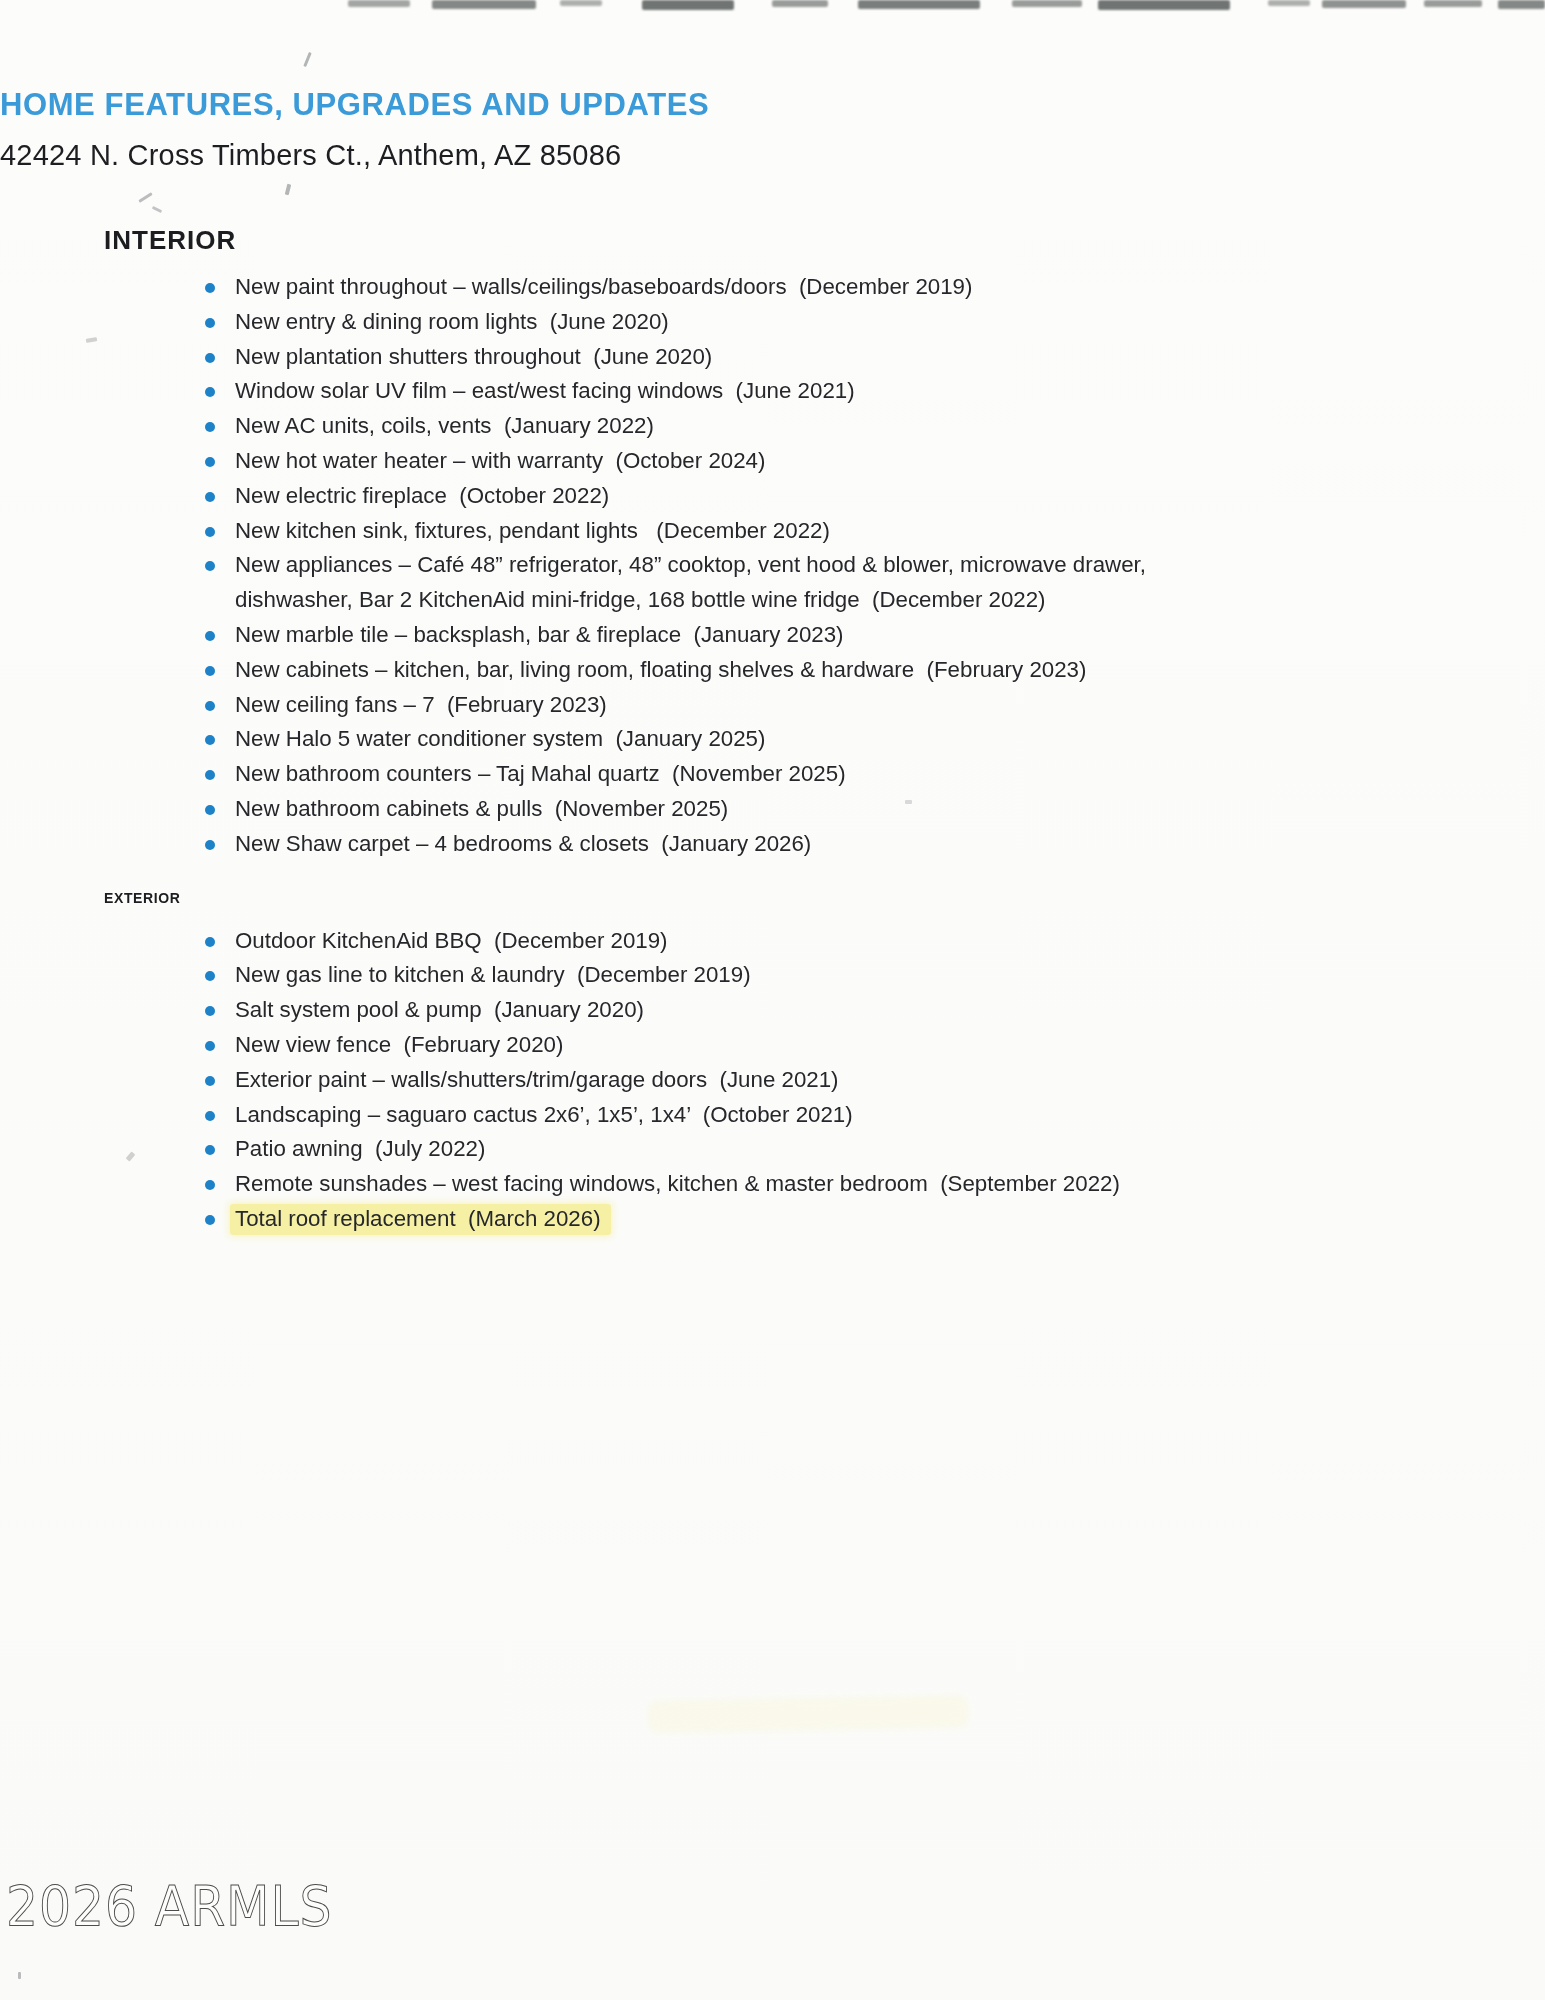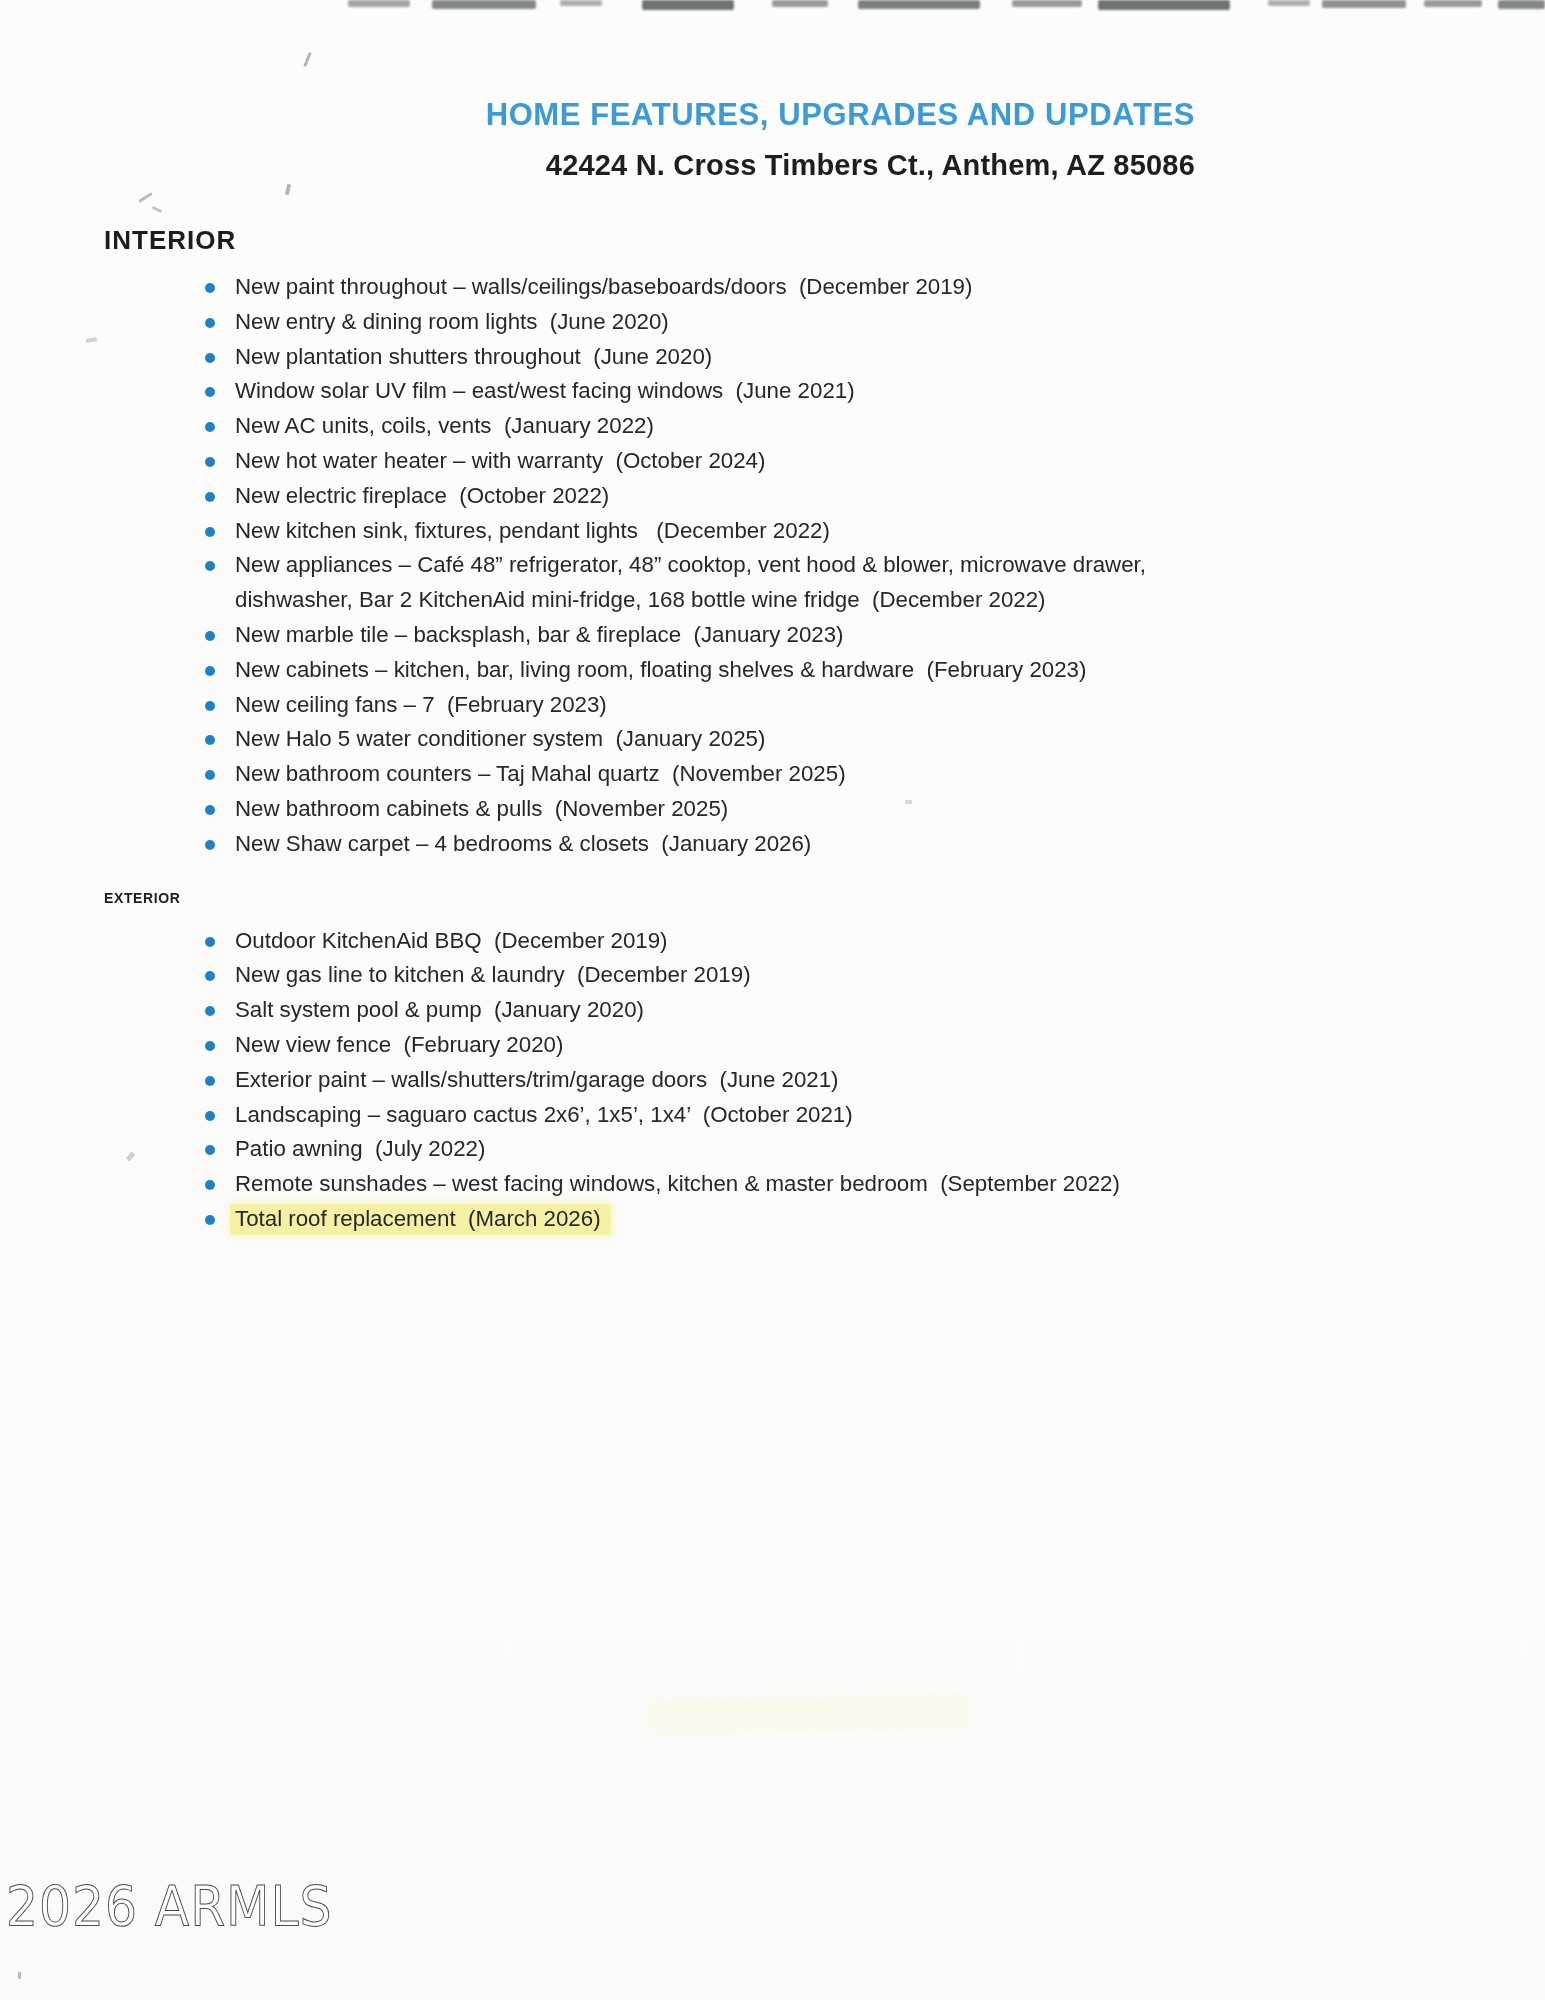--- a/index.html
+++ b/index.html
@@ -4,27 +4,27 @@
 <style>
   html,body{margin:0;padding:0;}
   body{
     width:1545px;height:2000px;position:relative;overflow:hidden;
     background:#fbfbf9;
     font-family:"Liberation Sans",sans-serif;
     color:var(--text,#26272b);
   }
   .page{position:absolute;inset:0;background:linear-gradient(180deg,#fcfcfa 0%,#fbfbf9 60%,#fafaf8 100%);}
   
-  .header{position:absolute;top:96px;left:0;width:1195px;text-align:right;}
+  .header{position:absolute;top:86px;left:0;width:1195px;text-align:left;}
   .doc-title{
     margin:0;font-size:31px;line-height:38px;font-weight:700;letter-spacing:.6px;
     color:var(--title-blue,#3b9ad8);
   }
   .doc-address{
-    margin:14px 0 0 0;font-size:29px;line-height:34px;font-weight:700;letter-spacing:.2px;
+    margin:14px 0 0 0;font-size:29px;line-height:34px;font-weight:400;letter-spacing:.2px;
     color:#1d1e22;
   }
   
   .content{position:absolute;top:215px;left:95px;width:1300px;}
   .sec-heading{
     margin:9px;color:#1c1d20;font-weight:700;letter-spacing:1px;
   }
   .sec.interior .sec-heading{font-size:26px;line-height:32px;}
   .sec.exterior{margin-top:24px;}
   .sec.exterior .sec-heading{font-size:14px;line-height:24px;letter-spacing:.6px;}

